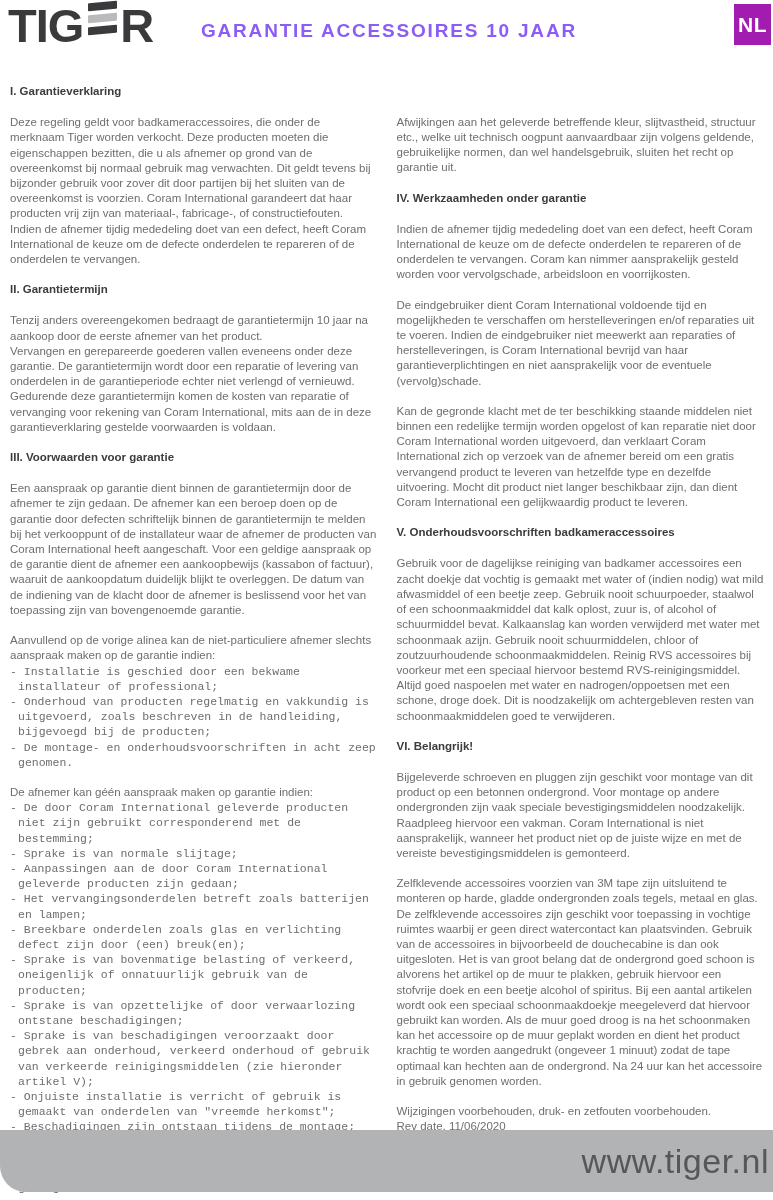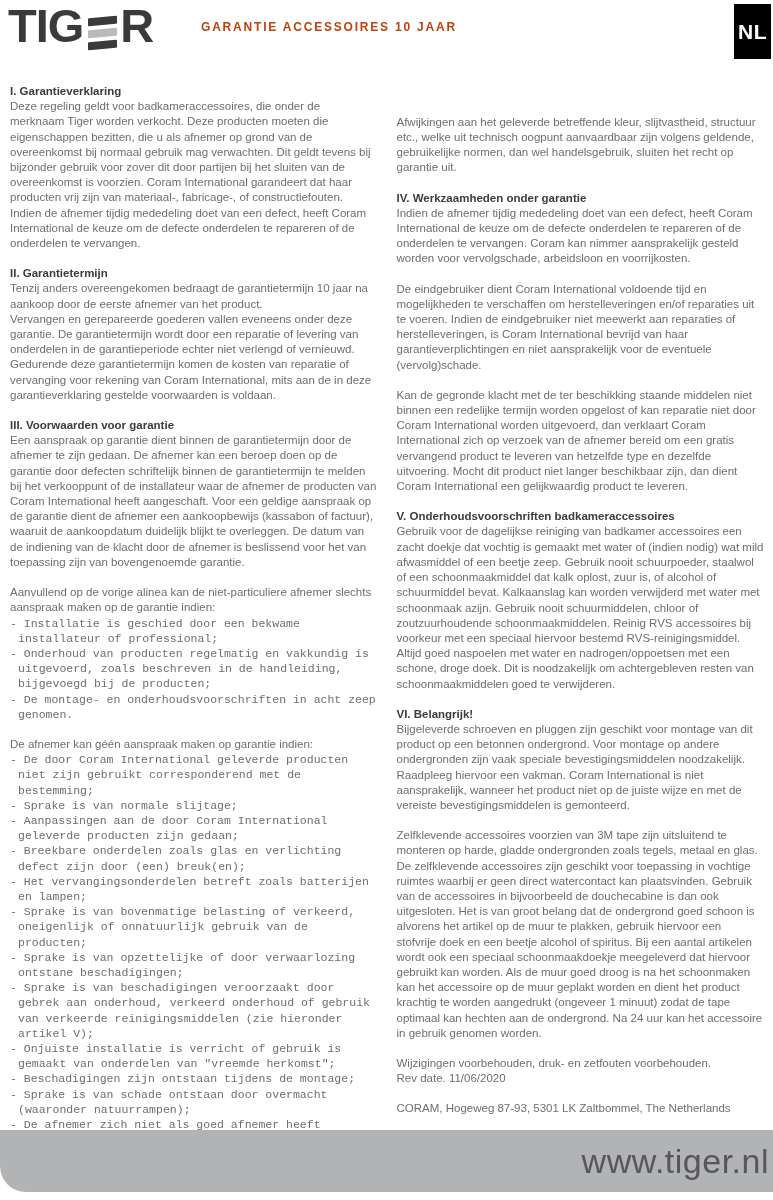--- a/index.html
+++ b/index.html
@@ -1,34 +1,34 @@
 <!DOCTYPE html>
 <html><head>
 <meta charset="utf-8">
 <style>
   html,body{margin:0;padding:0;background:#ffffff;}
   .page{position:relative;width:773px;height:1200px;background:#ffffff;overflow:hidden;
         font-family:"Liberation Sans",sans-serif;color:#6e6e70;}
   
-  .logo{position:absolute;left:8px;top:2px;display:flex;align-items:flex-end;color:#3a3a3c;}
+  .logo{position:absolute;left:8px;top:2px;display:flex;align-items:flex-start;color:#3a3a3c;}
   .logo-txt{font-weight:bold;font-size:47px;line-height:47px;letter-spacing:-1px;}
   .logo-e{display:inline-flex;flex-direction:column;gap:4px;margin:0 3px 0 5px;}
   .logo-e i{display:block;width:29px;height:8px;background:#3a3a3c;transform:skewY(-5deg);border-radius:1px;}
   .logo-e i.mid{background:#b9babc;}
-  .doc-title{position:absolute;left:201px;top:20px;font-size:12px;font-weight:bold;
-             letter-spacing:1.8px;color:#c2410c;}
-  .lang-badge{position:absolute;top:4px;right:2px;width:37px;height:55px;background:#000000;
+  .doc-title{position:absolute;left:201px;top:20px;font-size:19px;font-weight:bold;
+             letter-spacing:1.8px;color:#8b5cf6;}
+  .lang-badge{position:absolute;top:4px;right:2px;width:37px;height:41px;background:#a21caf;
               color:#ffffff;font-weight:bold;font-size:21px;display:flex;align-items:center;
               justify-content:center;letter-spacing:0.5px;}
   
   .columns{position:absolute;top:84px;left:10px;right:9px;display:flex;gap:19px;align-items:center;}
   .col{flex:1;min-width:0;font-size:11.5px;line-height:15.2px;}
   .h{font-weight:bold;color:#3c3c3e;margin-top:15px;white-space:pre-line;}
   .p{margin-top:15px;white-space:pre-line;}
-  .h + .p{margin-top:0;}
+  .h + .p{margin-top:16px;}
   .list{margin-top:15px;}
   .list .intro{white-space:pre-line;}
   .list .li{padding-left:8px;text-indent:-8px;font-family:Liberation Mono, monospace;}
   .col > :first-child{margin-top:0;}
   
   .footer-bar{position:absolute;left:0;right:0;top:1130px;height:62px;background:#b1b3b5;
               border-radius:0 0 0 26px;display:flex;align-items:center;justify-content:flex-end;
               padding-right:4px;box-sizing:border-box;}
   .website{font-size:34px;color:#57575a;letter-spacing:0.5px;}
 </style>
@@ -65,22 +65,22 @@
           <div class="intro">Aanvullend op de vorige alinea kan de niet-particuliere afnemer slechts aanspraak maken op de garantie indien:</div>
           <div class="li">- Installatie is geschied door een bekwame installateur of professional;</div>
           <div class="li">- Onderhoud van producten regelmatig en vakkundig is uitgevoerd, zoals beschreven in de handleiding, bijgevoegd bij de producten;</div>
           <div class="li">- De montage- en onderhoudsvoorschriften in acht zeep genomen.</div>
         </div>
         <div class="list">
           <div class="intro">De afnemer kan géén aanspraak maken op garantie indien:</div>
           <div class="li">- De door Coram International geleverde producten niet zijn gebruikt corresponderend met de bestemming;</div>
           <div class="li">- Sprake is van normale slijtage;</div>
           <div class="li">- Aanpassingen aan de door Coram International geleverde producten zijn gedaan;</div>
+          <div class="li">- Het vervangingsonderdelen betreft zoals batterijen en lampen;</div>
           <div class="li">- Breekbare onderdelen zoals glas en verlichting defect zijn door (een) breuk(en);</div>
-          <div class="li">- Het vervangingsonderdelen betreft zoals batterijen en lampen;</div>
           <div class="li">- Sprake is van bovenmatige belasting of verkeerd, oneigenlijk of onnatuurlijk gebruik van de producten;</div>
           <div class="li">- Sprake is van opzettelijke of door verwaarlozing ontstane beschadigingen;</div>
           <div class="li">- Sprake is van beschadigingen veroorzaakt door gebrek aan onderhoud, verkeerd onderhoud of gebruik van verkeerde reinigingsmiddelen (zie hieronder artikel V);</div>
           <div class="li">- Onjuiste installatie is verricht of gebruik is gemaakt van onderdelen van "vreemde herkomst";</div>
           <div class="li">- Beschadigingen zijn ontstaan tijdens de montage;</div>
           <div class="li">- Sprake is van schade ontstaan door overmacht (waaronder natuurrampen);</div>
           <div class="li">- De afnemer zich niet als goed afnemer heeft gedragen.</div>
         </div>
       </section>
     <section class="col" id="col-right">

